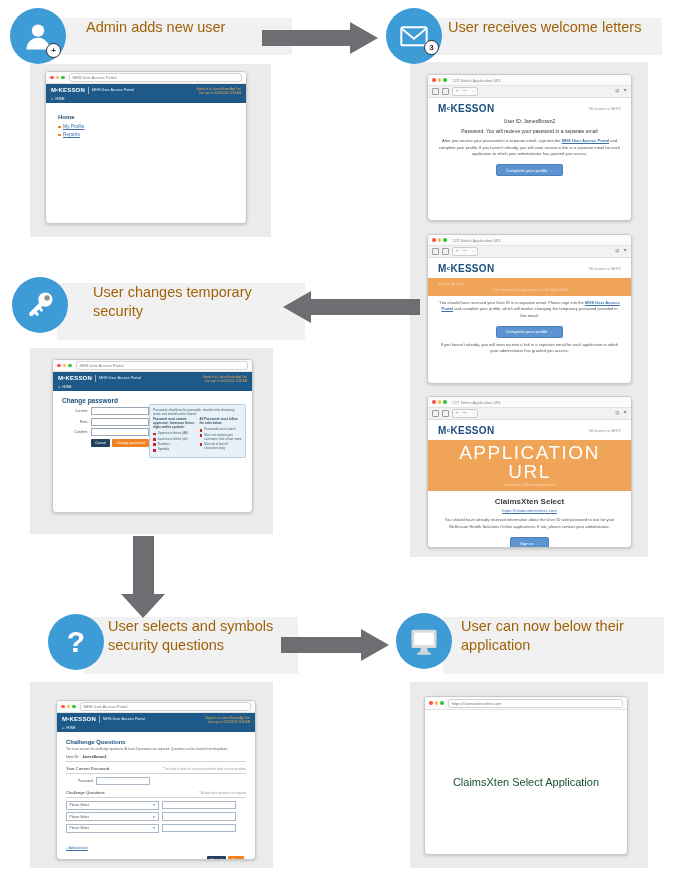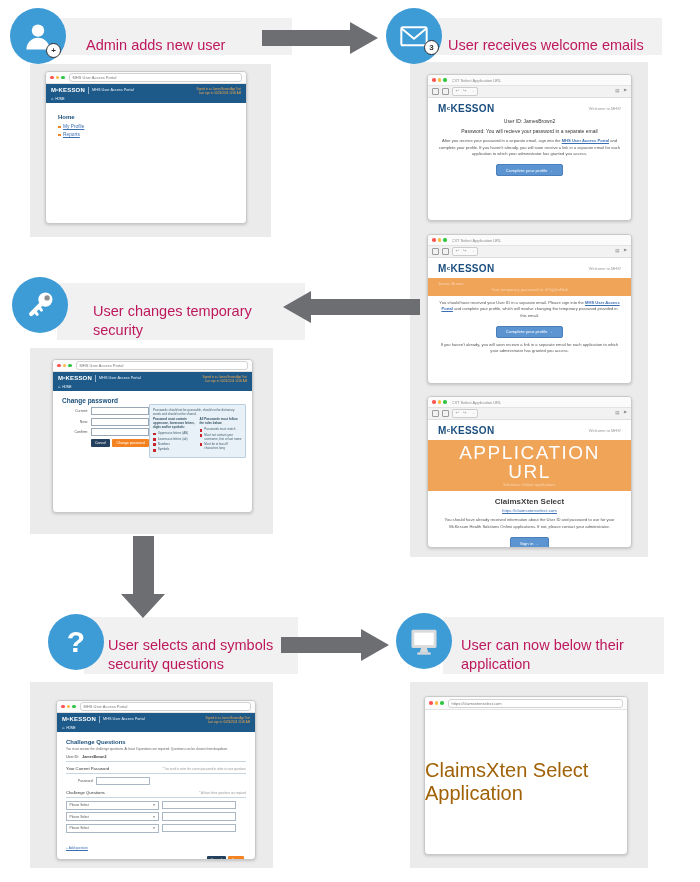--- a/index.html
+++ b/index.html
@@ -1,19 +1,19 @@
 <!DOCTYPE html>
 <html><head>
 <meta charset="utf-8">
 <style>
   html,body{margin:0;padding:0;background:#fff;}
   #canvas{position:relative;width:700px;height:882px;background:#fff;font-family:"Liberation Sans",sans-serif;overflow:hidden;}
 
   
-  .stepbar{position:absolute;background:#f1f1f2;color:#be185d;font-size:14.5px;line-height:1.32;display:flex;align-items:flex-end;z-index:1;}
+  .stepbar{position:absolute;background:#f1f1f2;color:#a16207;font-size:14.5px;line-height:1.32;display:flex;align-items:flex-start;z-index:1;}
   #bar1{left:56px;top:18px;width:206px;height:37px;padding-left:30px;white-space:nowrap;}
   #bar2{left:432px;top:18px;width:214px;height:37px;padding-left:16px;white-space:nowrap;}
   #bar3{left:57px;top:283px;width:212px;height:57px;padding-left:36px;}
   #bar4{left:84px;top:617px;width:190px;height:57px;padding-left:24px;}
   #bar5{left:443px;top:617px;width:203px;height:57px;padding-left:18px;}
   .stepcir{position:absolute;width:56px;height:56px;border-radius:50%;background:#3d9bd6;display:flex;align-items:center;justify-content:center;z-index:3;}
   #cir1{left:10px;top:8px;}
   #cir2{left:386px;top:8px;}
   #cir3{left:12px;top:277px;}
   #cir4{left:48px;top:614px;}
@@ -128,32 +128,32 @@
   .w50{width:52px;}
   .ch-qrow{display:flex;gap:3px;margin-bottom:2.5px;}
   .ch-select{width:86px;height:7px;border:1px solid #aab7c4;background:#fff;display:flex;align-items:center;font-size:3.2px;color:#555;padding:0 2.5px;cursor:pointer;}
   .caret{margin-left:auto;font-size:3px;color:#666;}
   .ch-qinput{width:72px;}
   .ch-add{display:inline-block;font-size:3.3px;color:#3b6fb3;text-decoration:underline;margin:1.5px 0 6px;cursor:pointer;}
   .ch-btns{display:flex;justify-content:flex-end;gap:2.5px;padding-right:2px;}
 
   
   .app-body{height:144px;display:flex;align-items:center;justify-content:center;}
-  .app-title{font-size:20px;color:#a16207;}
+  .app-title{font-size:11px;color:#14532d;}
 </style>
 </head>
 <body>
 
 <div id="canvas">
 
   <div class="stepbar" id="bar1">
     <span>Admin adds new user</span>
   </div>
   <div class="stepbar" id="bar2">
-    <span>User receives welcome emails</span>
+    <span>User receives welcome letters</span>
   </div>
   <div class="stepbar" id="bar3">
     <span>User changes temporary security</span>
   </div>
   <div class="stepbar" id="bar4">
     <span>User selects and symbols security questions</span>
   </div>
   <div class="stepbar" id="bar5">
     <span>User can now below their application</span>
   </div>

